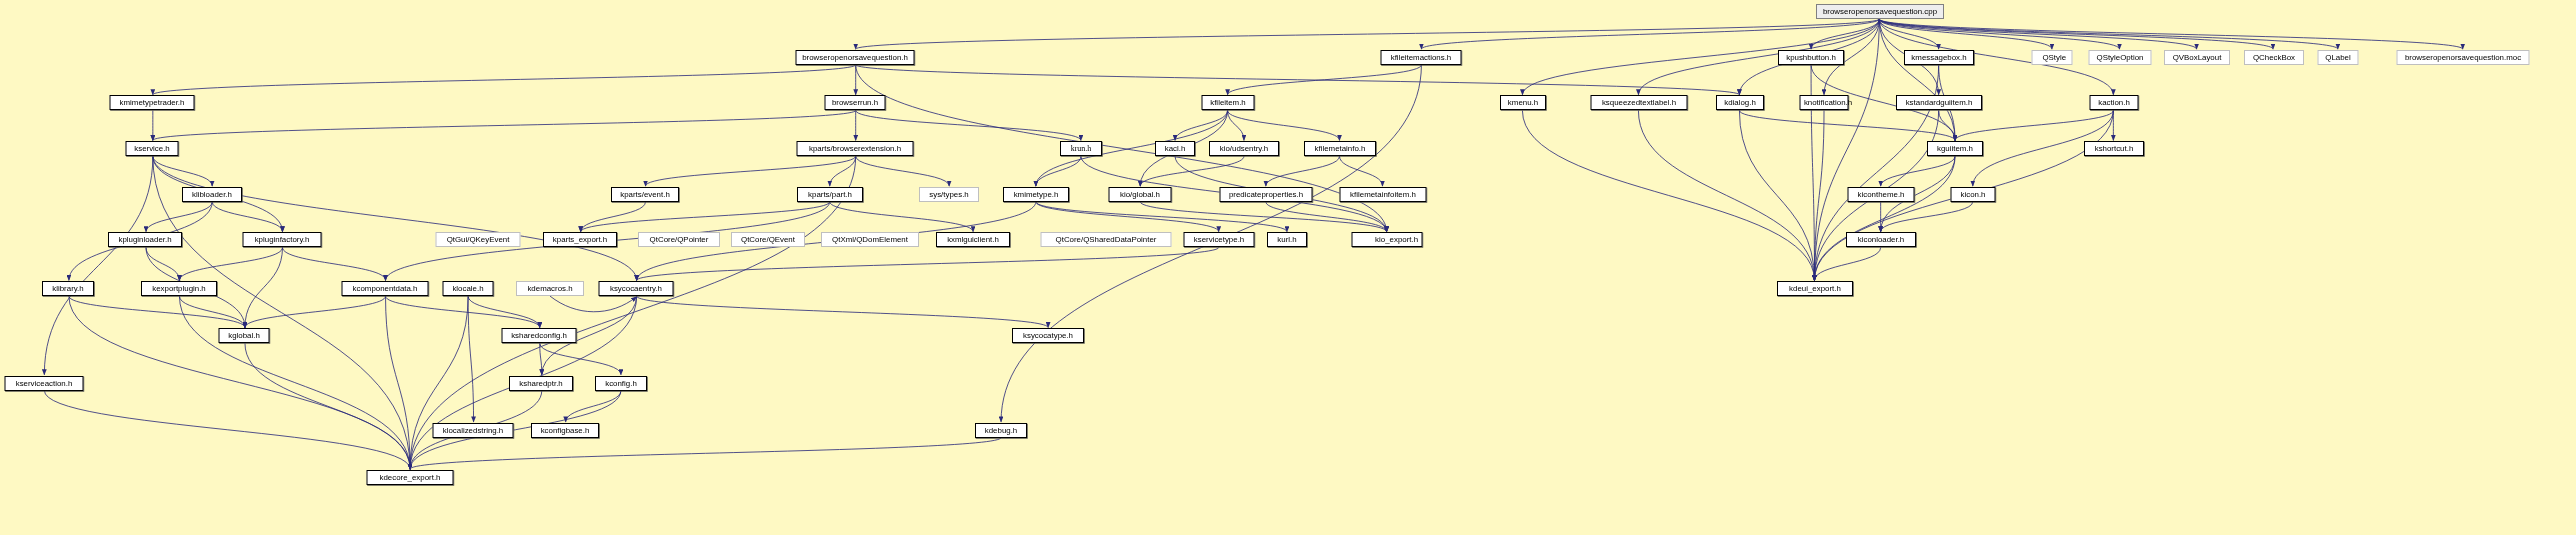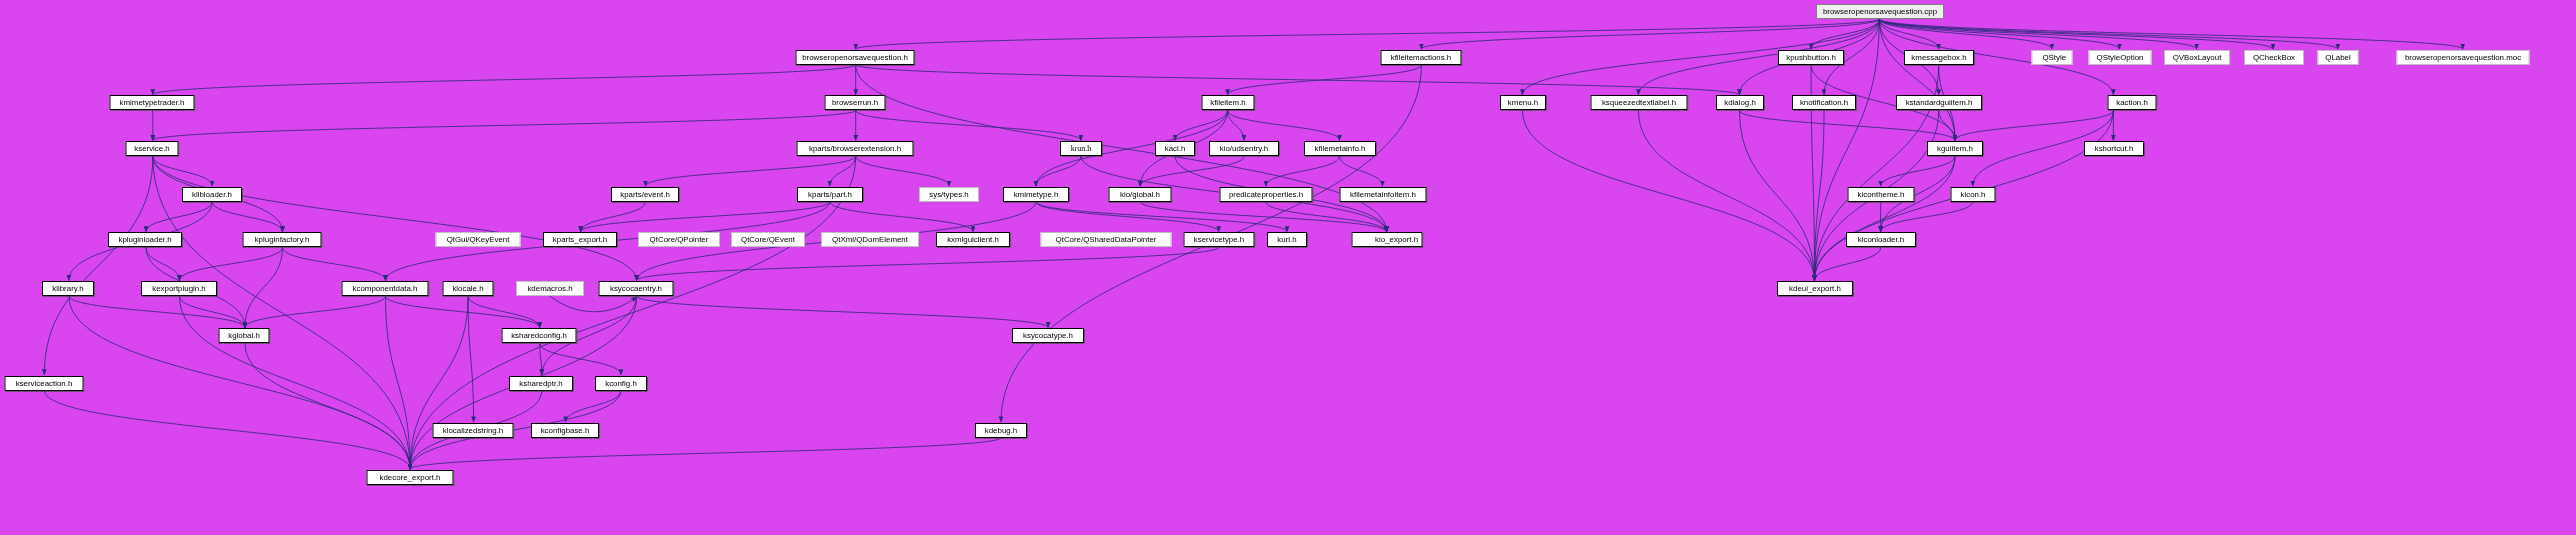--- a/index.html
+++ b/index.html
@@ -1,20 +1,20 @@
 <!DOCTYPE html>
 <html style="font-size:11px"><head>
 <meta charset="utf-8">
 <style>
   html, body { margin:0; padding:0; background:#ffffff; }
   #graph {
     position: relative;
     width: 2576px;
     height: 535px;
-    background: #d946ef;
+    background: #fef9c3;
     font-family: "Liberation Sans", sans-serif;
     overflow: hidden;
   }
   #edges { position:absolute; left:0; top:0; width:2576px; height:535px; }
   .node {
     position: absolute;
     box-sizing: border-box;
     border: 0.7px solid #000000;
     background: #ffffff;
     color: #000000;
@@ -167,23 +167,23 @@
     <div class="node ext" style="left: 2197px; top: 50px; width: 66px;">QVBoxLayout</div>
     <div class="node ext" style="left: 2274px; top: 50px; width: 60px;">QCheckBox</div>
     <div class="node ext" style="left: 2338px; top: 50px; width: 41px;">QLabel</div>
     <div class="node ext" style="left: 2463px; top: 50px; width: 133px;">browseropenorsavequestion.moc</div>
     <div class="node thick" style="left: 152px; top: 95px; width: 85px;">kmimetypetrader.h</div>
     <div class="node thick" style="left: 855px; top: 95px; width: 61px;">browserrun.h</div>
     <div class="node thick" style="left: 1228px; top: 95px; width: 53px;">kfileitem.h</div>
     <div class="node thick" style="left: 1523px; top: 95px; width: 46px;">kmenu.h</div>
     <div class="node thick" style="left: 1639px; top: 95px; width: 97px;">ksqueezedtextlabel.h</div>
     <div class="node thick" style="left: 1740px; top: 95px; width: 48px;">kdialog.h</div>
-    <div class="node thick" style="left: 1824px; top: 95px; width: 64px;">knotification.h</div>
+    <div class="node thick" style="left: 1824px; top: 95px; width: 49px;">knotification.h</div>
     <div class="node thick" style="left: 1939px; top: 95px; width: 86px;">kstandardguiitem.h</div>
-    <div class="node thick" style="left: 2114px; top: 95px; width: 49px; margin-left: 18px;">kaction.h</div>
+    <div class="node thick" style="left: 2114px; top: 95px; width: 49px;">kaction.h</div>
     <div class="node thick" style="left: 152px; top: 141px; width: 53px;">kservice.h</div>
     <div class="node thick" style="left: 855px; top: 141px; width: 117px;">kparts/browserextension.h</div>
     <div class="node thick" style="left: 1081px; top: 141px; width: 42px; font-family: Liberation Serif, serif;">krun.h</div>
     <div class="node thick" style="left: 1175px; top: 141px; width: 40px;">kacl.h</div>
     <div class="node thick" style="left: 1244px; top: 141px; width: 70px;">kio/udsentry.h</div>
     <div class="node thick" style="left: 1340px; top: 141px; width: 72px;">kfilemetainfo.h</div>
     <div class="node thick" style="left: 1955px; top: 141px; width: 56px;">kguiitem.h</div>
     <div class="node thick" style="left: 2114px; top: 141px; width: 60px;">kshortcut.h</div>
     <div class="node thick" style="left: 212px; top: 187px; width: 60px;">klibloader.h</div>
     <div class="node thick" style="left: 645px; top: 187px; width: 68px;">kparts/event.h</div>

